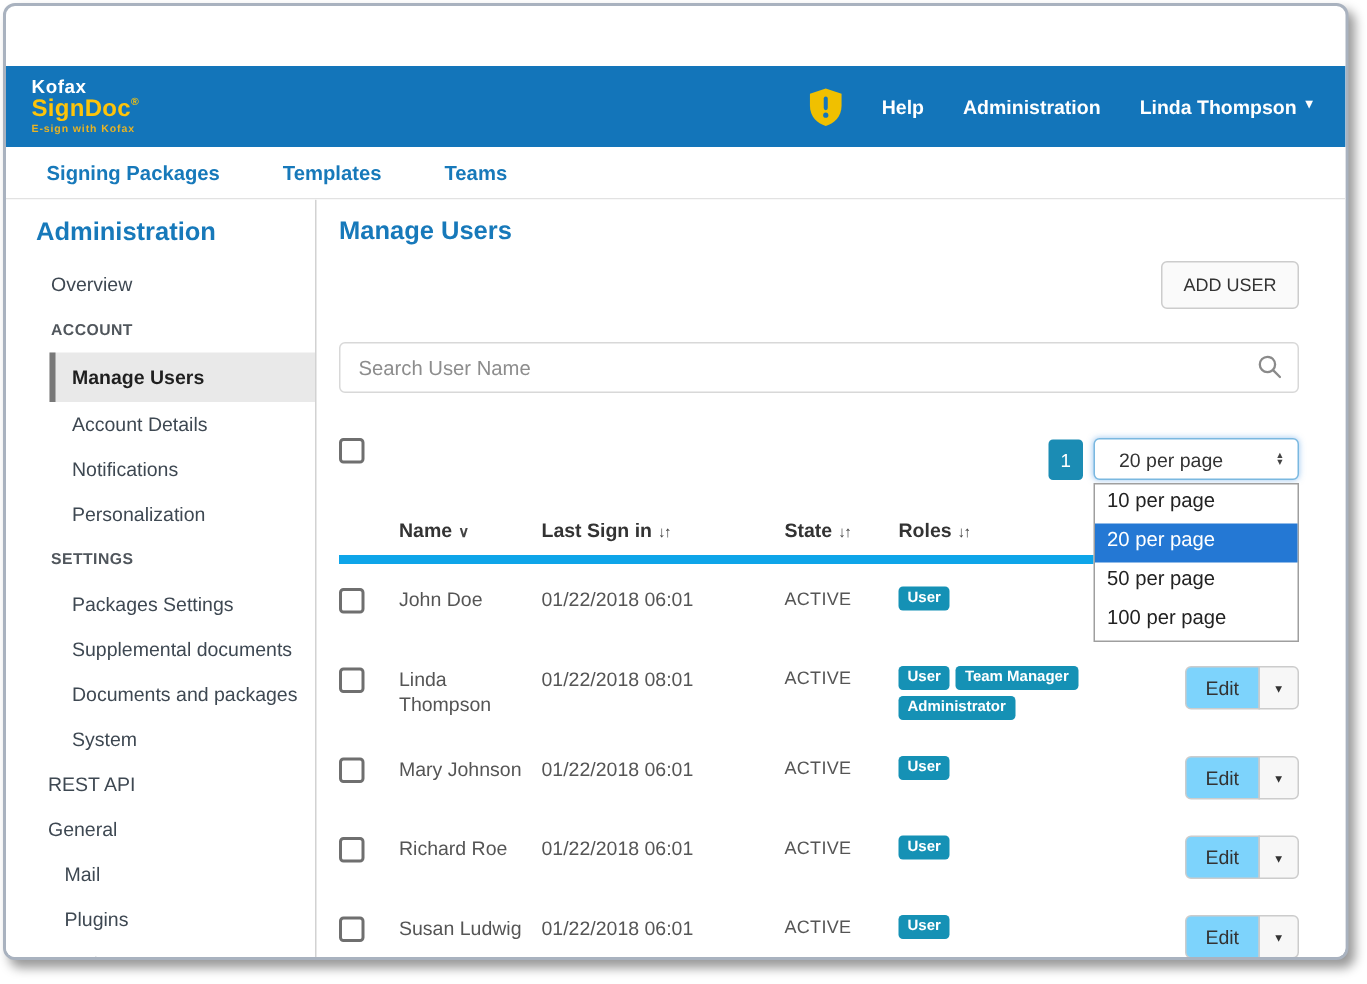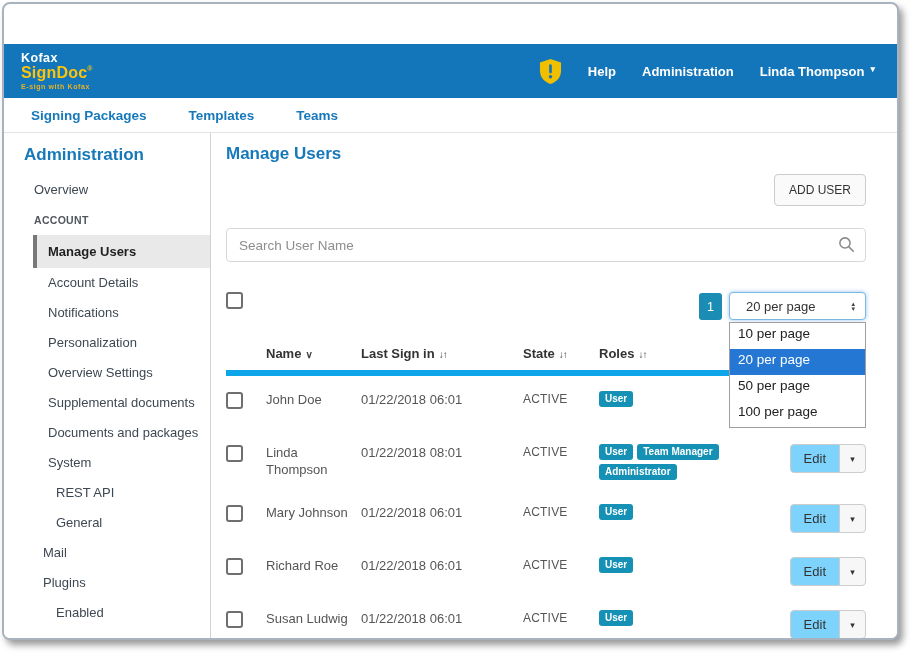--- a/index.html
+++ b/index.html
@@ -35,21 +35,21 @@
   .nav-link{color:var(--accent-blue);font-weight:bold;font-size:13.5px;}
   
   .content{flex:1;display:flex;overflow:hidden;background:#fff;}
   .sidebar{width:207px;border-right:1px solid #d2d2d2;padding-top:12px;flex-shrink:0;overflow:hidden;}
   .sb-title{color:var(--accent-blue);font-size:17px;font-weight:bold;padding-left:20px;margin-bottom:10px;}
   .sb-item{height:30px;line-height:30px;font-size:13px;color:#3e4852;cursor:default;white-space:nowrap;}
   .sb-section{font-size:10.5px;font-weight:bold;color:#50565c;letter-spacing:.3px;}
   .ind-0{padding-left:30px;}
   .ind-1{padding-left:39px;}
   .ind-2{padding-left:44px;}
-  .ind-3{padding-left:52px;}
+  .ind-3{padding-left:28px;}
   .sb-item.selected{background:#e9e9e9;border-left:4px solid #787878;font-weight:bold;color:#1f1f1f;margin-left:29px;padding-left:11px;height:33px;line-height:33px;}
   
   .main{flex:1;padding:11px 31px 0 15px;position:relative;overflow:hidden;}
   .page-title{color:var(--accent-blue);font-size:17px;font-weight:bold;}
   .add-user-row{display:flex;justify-content:flex-end;margin-top:10px;}
   .btn{background:#fafafa;border:1px solid #ccc;border-radius:4px;color:#333;font-size:12px;padding:8px 14px;cursor:pointer;}
   .search-wrap{position:relative;margin-top:22px;}
   .search-input{width:100%;height:34px;border:1px solid #d8d8d8;border-radius:4px;padding:0 36px 0 12px;font-size:13.5px;color:#333;outline:none;}
   .search-input::placeholder{color:#8d8d8d;}
   .search-icon{position:absolute;right:11px;top:8px;width:17px;height:17px;}
@@ -118,21 +118,22 @@
 
     <div class="sidebar">
       <div class="sb-title">Administration</div>
       <div id="sb-items">
           <div class="sb-item ind-0">Overview</div>
           <div class="sb-item sb-section ind-0">ACCOUNT</div>
           <div class="sb-item ind-2 selected">Manage Users</div>
           <div class="sb-item ind-2">Account Details</div>
           <div class="sb-item ind-2">Notifications</div>
           <div class="sb-item ind-2">Personalization</div>
-          <div class="sb-item ind-2">Overview Settings</div>
+          <div class="sb-item sb-section ind-0">SETTINGS</div>
+          <div class="sb-item ind-2">Packages Settings</div>
           <div class="sb-item ind-2">Supplemental documents</div>
           <div class="sb-item ind-2">Documents and packages</div>
           <div class="sb-item ind-2">System</div>
           <div class="sb-item ind-3">REST API</div>
           <div class="sb-item ind-3">General</div>
           <div class="sb-item ind-1">Mail</div>
           <div class="sb-item ind-1">Plugins</div>
           <div class="sb-item ind-3">Enabled</div>
           <div class="sb-item ind-3">Configuration</div>
         </div>

